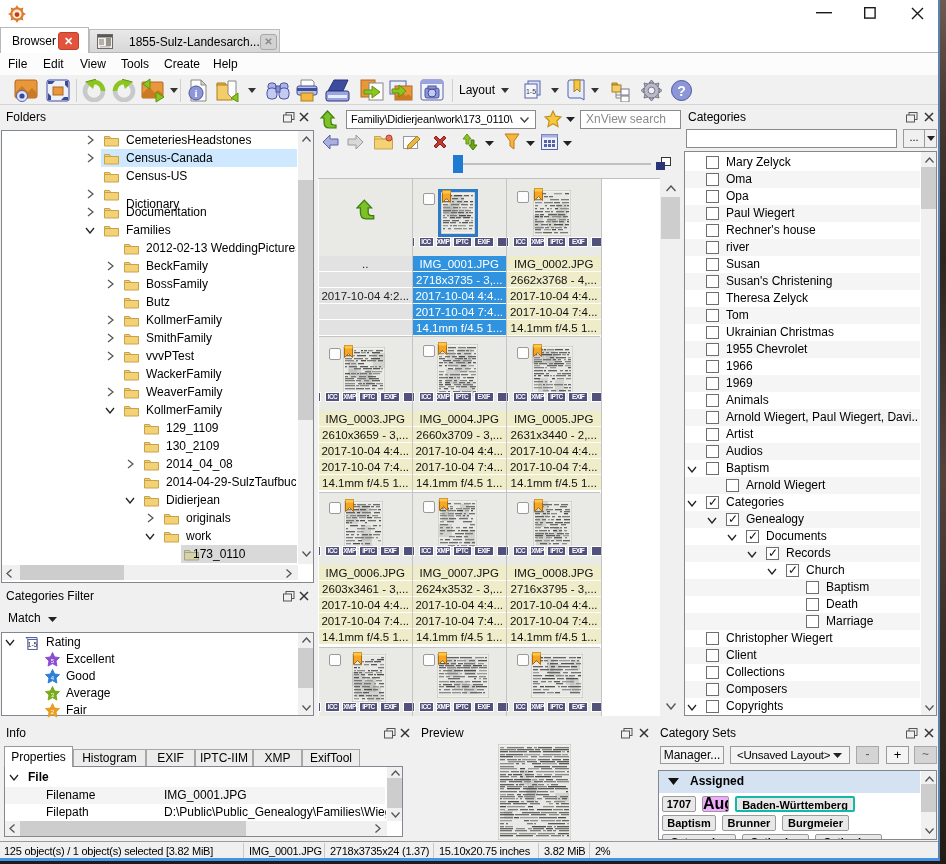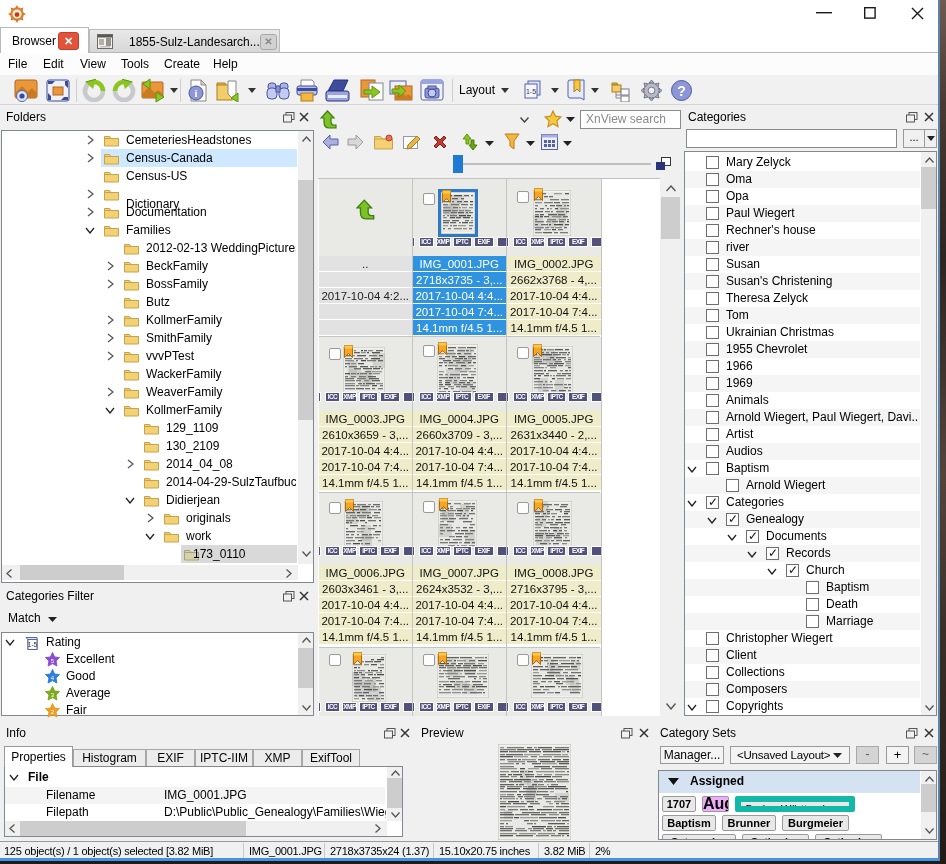--- a/index.html
+++ b/index.html
@@ -480,20 +480,21 @@
 <svg class="abs" style="left:302px;top:637px" width="9" height="6">
           <path d="M0.5 5.5 L4.5 1 L8.5 5.5" fill="none" stroke="#555" stroke-width="1.3"></path>
         </svg>
 <div class="sbthumb" style="left:298px;top:648px;width:15px;height:40px"></div>
 <svg class="abs" style="left:302px;top:705px" width="9" height="6">
           <path d="M0.5 0.5 L4.5 5 L8.5 0.5" fill="none" stroke="#555" stroke-width="1.3"></path>
         </svg>
 <svg class="abs" style="left:320px;top:110px" width="19" height="19" viewBox="0 0 19 19">
           <path d="M9 18 C5 18 4 15 4 12 L4 8 L1 8 L7.5 1 L14 8 L11 8 L11 12 C11 14 12 15 14 15 L16 15 L16 18 Z" fill="#7cc226" stroke="#3e7d10" stroke-width="1.2"></path>
         </svg>
+<div class="abs" style="left:346px;top:110px;width:190px;height:19px;background:#fff;border:1px solid #8a8a8a;font-size:11px;letter-spacing:-0.2px;line-height:17px;padding-left:4px;white-space:nowrap;overflow:hidden">Familiy\Didierjean\work\173_0110\</div>
 <svg class="abs" style="left:520px;top:117px" width="9" height="6">
           <path d="M0.5 0.5 L4.5 5 L8.5 0.5" fill="none" stroke="#444" stroke-width="1.4"></path>
         </svg>
 <svg class="abs" style="left:544px;top:110px" width="18" height="18" viewBox="0 0 18 18">
           <path d="M9 1 L11.4 6.2 L17 6.9 L12.9 10.8 L14 16.5 L9 13.7 L4 16.5 L5.1 10.8 L1 6.9 L6.6 6.2 Z" fill="#f7c93f" stroke="#c29322" stroke-width="1.2"></path>
         </svg>
 <svg class="abs" style="left:566px;top:117px" width="9" height="5">
           <path d="M0 0 h9 l-4.5 5 z" fill="#222"></path>
         </svg>
 <div class="abs" style="left:580px;top:110px;width:101px;height:19px;background:#fff;border:1px solid #8a8a8a;font-size:12px;line-height:17px;padding-left:5px;color:#8a8a8a">XnView search</div>
@@ -2081,21 +2082,21 @@
 <div class="abs" style="left:914px;top:746px;width:23px;height:18px;background:#d4d4d4;border:1px solid #a8a8a8;font-size:12px;text-align:center;line-height:15px;color:#666">~</div>
 <div class="treebox" style="left:658px;top:770px;width:279px;height:70px"></div>
 <div class="abs" style="left:659px;top:771px;width:261px;height:68px;overflow:hidden">
 <div style="position:absolute;left:0;top:0;width:261px;height:22px;background:#d4e2f2"></div>
 <svg style="position:absolute;left:9px;top:7px" width="11" height="7">
             <path d="M0 0 h11 l-5.5 7 z" fill="#111"></path>
           </svg>
 <div style="position:absolute;left:31px;top:3px;font-size:12px;font-weight:bold">Assigned</div>
 <div style="position:absolute;left:3px;top:25px;width:34px;height:16px;background:#e8e8e8;border:1px solid #9a9a9a;border-radius:2px;font-size:11px;font-weight:bold;text-align:center;line-height:14px;overflow:hidden">1707</div>
 <div style="position:absolute;left:43px;top:25px;width:27px;height:16px;background:#f0abfc;border:1px solid #9a9a9a;border-radius:2px;font-size:16px;font-weight:bold;text-align:center;line-height:14px;overflow:hidden">Aug</div>
-<div style="position:absolute;left:76px;top:25px;width:120px;height:16px;background:#e8e8e8;border:6px solid #14b8a6;border-radius:2px;font-size:11px;font-weight:normal;text-align:center;line-height:14px;overflow:hidden">Baden-Württemberg</div>
+<div style="position:absolute;left:76px;top:25px;width:120px;height:16px;background:#e8e8e8;border:2px solid #14b8a6;border-radius:2px;font-size:11px;font-weight:bold;text-align:center;line-height:14px;overflow:hidden">Baden-Württemberg</div>
 <div style="position:absolute;left:3px;top:44px;width:54px;height:16px;background:#e8e8e8;border:1px solid #9a9a9a;border-radius:2px;font-size:11px;font-weight:bold;text-align:center;line-height:14px;overflow:hidden">Baptism</div>
 <div style="position:absolute;left:63px;top:44px;width:54px;height:16px;background:#e8e8e8;border:1px solid #9a9a9a;border-radius:2px;font-size:11px;font-weight:bold;text-align:center;line-height:14px;overflow:hidden">Brunner</div>
 <div style="position:absolute;left:123px;top:44px;width:67px;height:16px;background:#e8e8e8;border:1px solid #9a9a9a;border-radius:2px;font-size:11px;font-weight:bold;text-align:center;line-height:14px;overflow:hidden">Burgmeier</div>
 <div style="position:absolute;left:3px;top:63px;width:74px;height:16px;background:#e8e8e8;border:1px solid #9a9a9a;border-radius:2px;font-size:11px;font-weight:bold;text-align:center;line-height:14px;overflow:hidden">Categories</div>
 <div style="position:absolute;left:83px;top:63px;width:67px;height:16px;background:#e8e8e8;border:1px solid #9a9a9a;border-radius:2px;font-size:11px;font-weight:bold;text-align:center;line-height:14px;overflow:hidden">Catherine</div>
 <div style="position:absolute;left:156px;top:63px;width:67px;height:16px;background:#e8e8e8;border:1px solid #9a9a9a;border-radius:2px;font-size:11px;font-weight:bold;text-align:center;line-height:14px;overflow:hidden">Catherine</div>
 </div>
 <div class="sb" style="left:921px;top:771px;width:15px;height:68px"></div>
 <svg class="abs" style="left:925px;top:776px" width="9" height="6">
           <path d="M0.5 5.5 L4.5 1 L8.5 5.5" fill="none" stroke="#555" stroke-width="1.3"></path>

